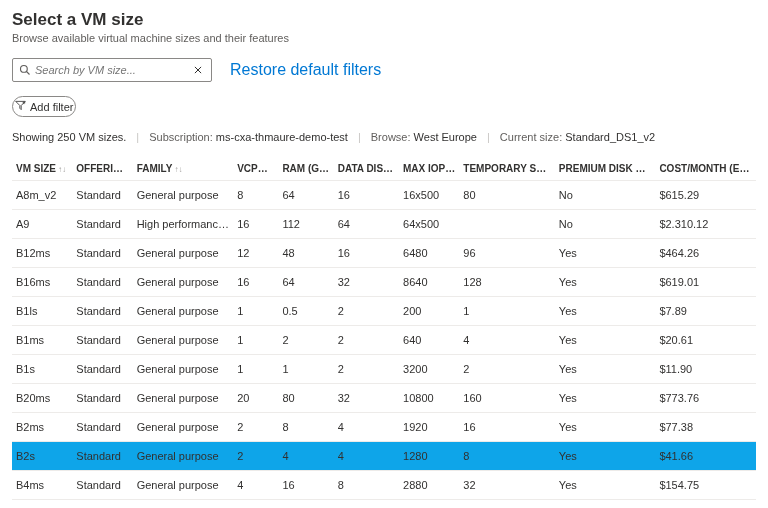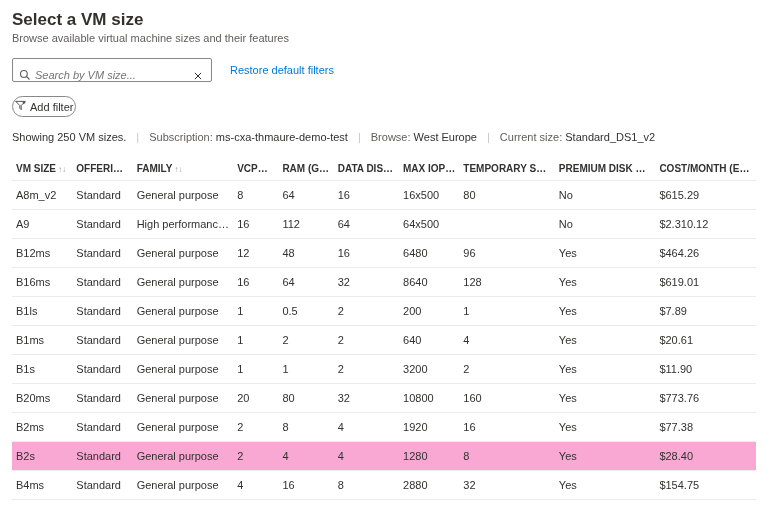--- a/index.html
+++ b/index.html
@@ -8,52 +8,52 @@
     font-size: 12px;
     color: #323130;
     background: #fff;
     width: 768px;
   }
   .page { padding: 10px 12px 0 12px; }
   .title { font-size: 17px; font-weight: 600; margin-bottom: 2px; }
   .subtitle { font-size: 11px; color: #605e5c; margin-bottom: 14px; }
   .toolbar { display: flex; align-items: center; gap: 18px; margin-bottom: 14px; }
   .search-wrap {
-    display: flex; align-items: flex-end;
+    display: flex; align-items: center;
     border: 1px solid #8a8886; border-radius: 2px;
     width: 200px; height: 24px; padding: 0 6px;
   }
   .search-wrap .icon { width: 12px; display: flex; align-items: center; color: #605e5c; margin-right: 4px; }
   .search-wrap input {
     border: none; outline: none; flex: 1; font-size: 11px; font-style: italic; color: #605e5c;
     background: transparent;
   }
   .search-wrap .clear { width: 12px; cursor: pointer; color: #323130; display: flex; align-items: center; }
-  .restore { color: #0078d4; font-size: 11px; cursor: pointer; }
+  .restore { color: #0078d4; font-size: 16px; cursor: pointer; }
   .addfilter {
     display: inline-flex; align-items: center; gap: 4px;
     border: 1px solid #8a8886; border-radius: 12px;
     padding: 3px 2px; font-size: 11px; cursor: pointer; margin-bottom: 14px;
   }
   .status-row { display: flex; align-items: flex-start; font-size: 11px; color: #323130; margin-bottom: 14px; flex-wrap: wrap; }
   .status-row .sep { color: #c8c6c4; margin: 0 10px; }
   .status-row .label { color: #605e5c; }
   table { width: 100%; border-collapse: collapse; table-layout: fixed; }
   th {
     text-align: left; font-size: 10px; font-weight: 600; color: #323130;
     padding: 6px 4px; border-bottom: 1px solid #edebe9;
     white-space: nowrap; overflow: hidden; text-overflow: ellipsis;
     cursor: pointer; position: relative;
   }
   th .sort { font-size: 8px; color: #a19f9d; margin-left: 2px; }
   td {
     font-size: 11px; padding: 8px 4px; border-bottom: 1px solid #edebe9;
     white-space: nowrap; overflow: hidden; text-overflow: ellipsis; color: #323130;
   }
-  tr.selected td { background: #f9a8d4; margin-top: 40px; }
+  tr.selected td { background: #0ea5e9; margin-top: 40px; }
   .col-vmsize { width: 60px; }
   .col-offering { width: 60px; }
   .col-family { width: 100px; }
   .col-vcpus { width: 45px; }
   .col-ram { width: 55px; }
   .col-disks { width: 65px; }
   .col-iops { width: 60px; }
   .col-temp { width: 95px; }
   .col-premium { width: 100px; }
   .col-cost { width: 100px; }
@@ -247,21 +247,21 @@
         <tr class="selected">
           <td>B2s</td>
           <td>Standard</td>
           <td>General purpose</td>
           <td>2</td>
           <td>4</td>
           <td>4</td>
           <td>1280</td>
           <td>8</td>
           <td>Yes</td>
-          <td>$28.40</td>
+          <td>$41.66</td>
         </tr>
         <tr>
           <td>B4ms</td>
           <td>Standard</td>
           <td>General purpose</td>
           <td>4</td>
           <td>16</td>
           <td>8</td>
           <td>2880</td>
           <td>32</td>

